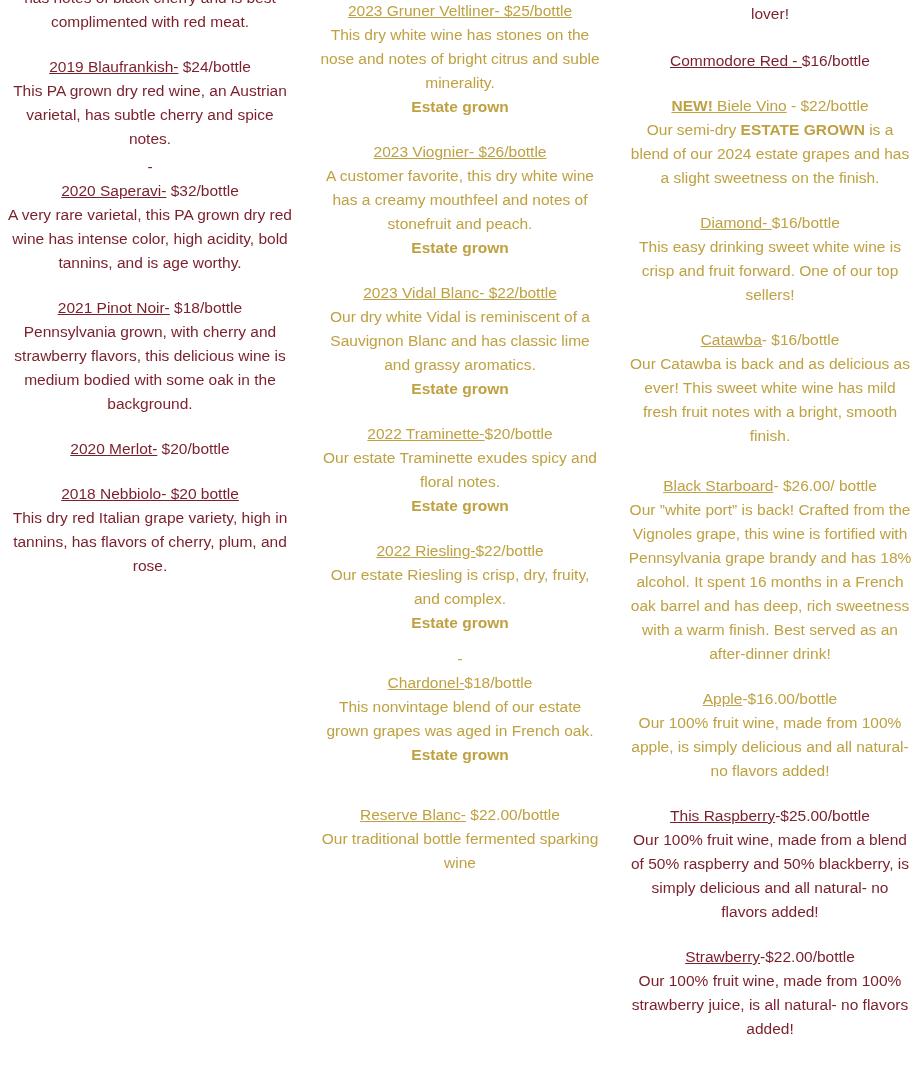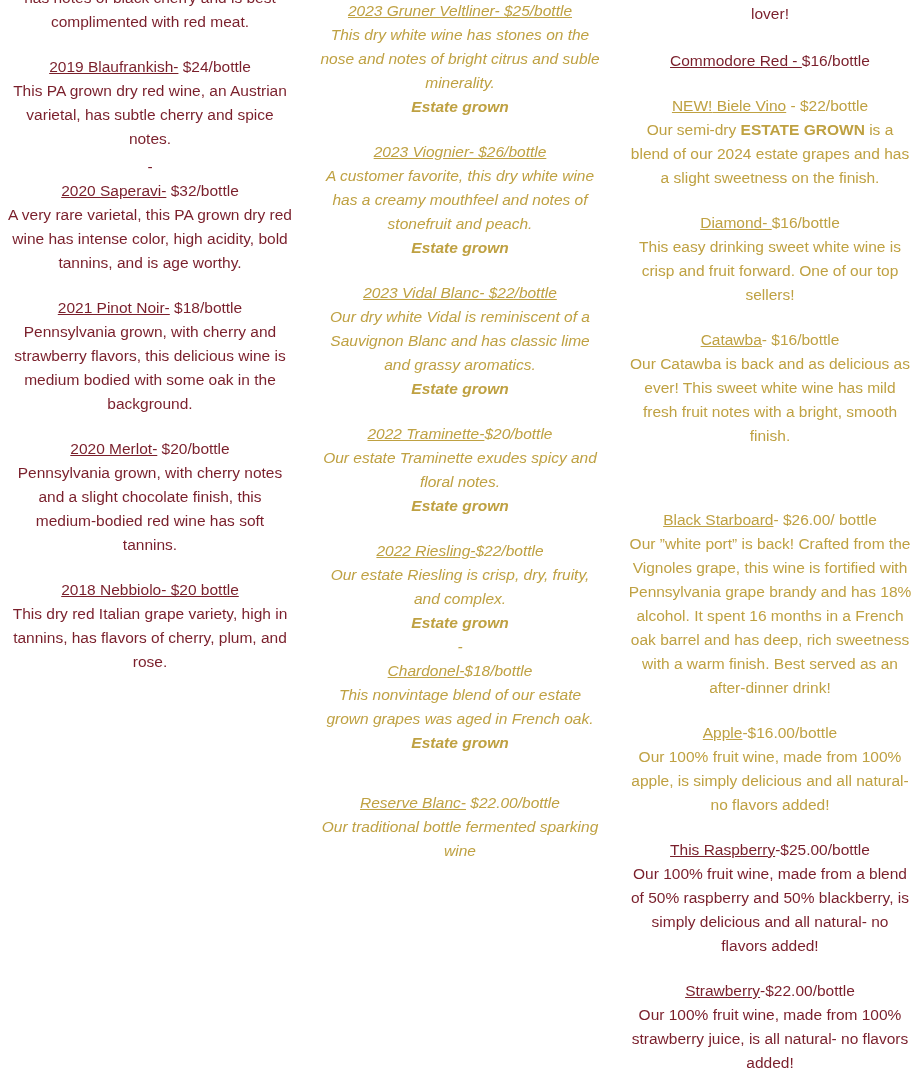--- a/index.html
+++ b/index.html
@@ -1,30 +1,30 @@
 <!DOCTYPE html>
 <html><head>
 <meta charset="utf-8">
 <style>
   html, body { margin:0; padding:0; background:#ffffff; }
   body { width:920px; height:1070px; overflow:hidden; position:relative;
          font-family:"Liberation Sans", "DejaVu Sans", sans-serif; font-size:15.5px; line-height:24px; }
   .col { position:absolute; top:0; text-align:center; }
   .c1 { left:8px; width:284px; top:-14px; }
-  .c2 { left:318px; width:284px; top:-1px;font-style:italic; }
+  .c2 { left:318px; width:284px; top:-1px; }
   .c3 { left:627px; width:286px; top:2px; }
   .red { color:#7a1f2b; }
   .gold { color:#bfa142; }
   .item { margin:0 0 21px 0; }
   .name { text-decoration:underline; cursor:pointer; }
   .estate { font-weight:bold; }
   .dash { display:block; line-height:24px; height:24px; }
-  .gap-big { margin-bottom:60px; }
+  .gap-big { margin-bottom:26px; }
   .frag { display:block;text-align:center; }
-  .new { font-weight:normal; }
+  .new { font-weight:bold; }
   .b { font-weight:bold; }
 </style>
 </head>
 <body>
 
 <div class="col c1 red">
   <div class="item">
     <span class="frag">has notes of black cherry and is best</span>
     <span class="frag">complimented with red meat.</span>
   </div>
@@ -36,21 +36,20 @@
     <span class="dash">-</span>
     <span class="name">2020 Saperavi-</span><span> $32/bottle</span>
     <div>A very rare varietal, this PA grown dry red wine has intense color, high acidity, bold tannins, and is age worthy.</div>
   </div>
   <div class="item">
     <span class="name">2021 Pinot Noir-</span><span> $18/bottle</span>
     <div>Pennsylvania grown, with cherry and strawberry flavors, this delicious wine is medium bodied with some oak in the background.</div>
   </div>
   <div class="item">
     <span class="name">2020 Merlot-</span><span> $20/bottle</span>
-    <div>Pennsylvania grown, with cherry notes and a slight chocolate finish, this medium-bodied red wine has soft tannins.</div>
   </div>
   <div class="item">
     <span class="name">2018 Nebbiolo- $20 bottle</span><span></span>
     <div>This dry red Italian grape variety, high in tannins, has flavors of cherry, plum, and rose.</div>
   </div>
 </div>
 
 <div class="col c2 gold">
   <div class="item">
     <span class="name">2023 Gruner Veltliner-  $25/bottle</span><span></span>
@@ -65,21 +64,21 @@
   <div class="item">
     <span class="name">2023 Vidal Blanc-  $22/bottle</span><span></span>
     <div>Our dry white Vidal is reminiscent of a Sauvignon Blanc and has classic lime and grassy aromatics.</div>
     <div class="estate">Estate grown</div>
   </div>
   <div class="item">
     <span class="name">2022 Traminette-</span><span>$20/bottle</span>
     <div>Our estate Traminette exudes spicy and floral notes.</div>
     <div class="estate">Estate grown</div>
   </div>
-  <div class="item" style="margin-bottom:0">
+  <div class="item" style="margin-bottom:12px">
     <span class="name"> 2022 Riesling-</span><span>$22/bottle</span>
     <div>Our estate Riesling is crisp, dry, fruity, and complex.</div>
     <div class="estate">Estate grown</div>
   </div>
   <div class="item">
     <span class="dash">-</span>
     <span class="name">Chardonel-</span><span>$18/bottle</span>
     <div>This nonvintage blend of our estate grown grapes was aged in French oak.</div>
     <div class="estate">Estate grown</div>
   </div>

